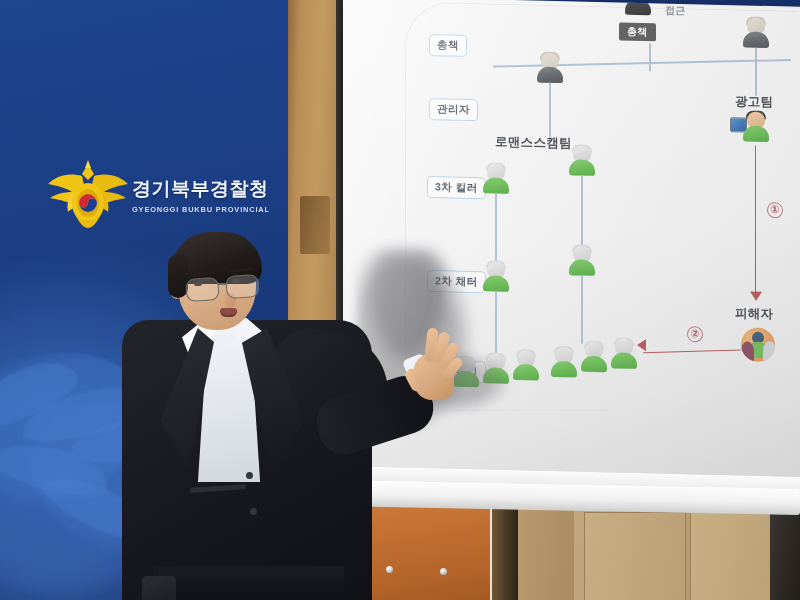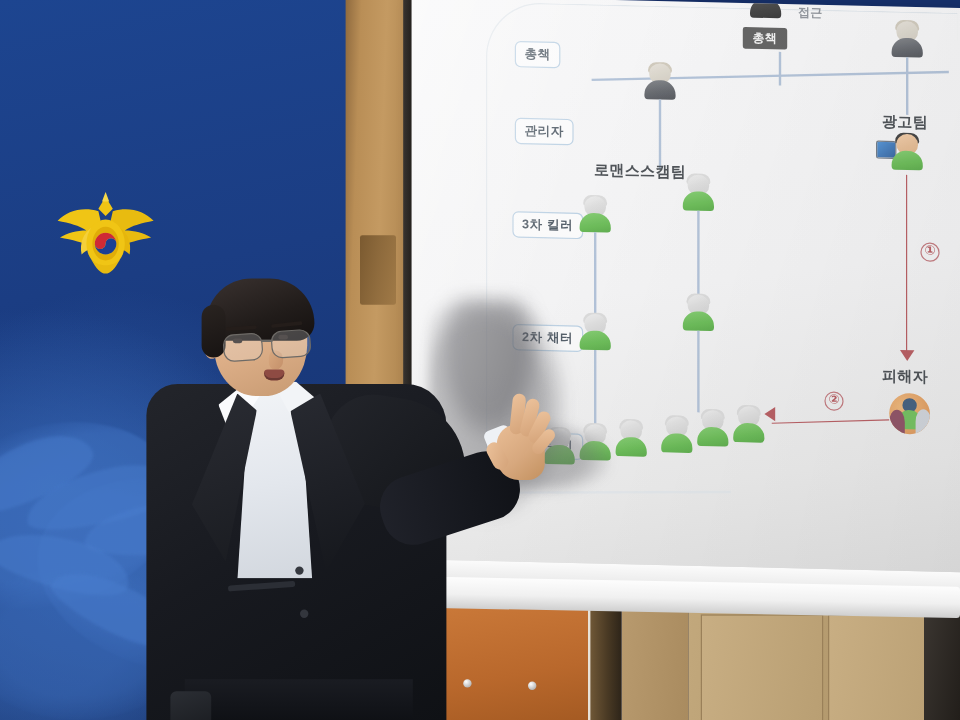--- a/index.html
+++ b/index.html
@@ -238,20 +238,24 @@
         <path d="M54 32 C60 36 64 44 62 54 C58 50 52 48 46 48 Z" fill="#e6b60c"></path>
         <ellipse cx="42" cy="45" rx="16" ry="20" fill="#f0c515"></ellipse>
         <ellipse cx="42" cy="45" rx="11" ry="14" fill="#e0ad08"></ellipse>
         <circle cx="42" cy="45" r="9" fill="#f4d23f"></circle>
         <path d="M33 45 a9 9 0 0 1 18 0 a4.5 4.5 0 0 0 -9 0 a4.5 4.5 0 0 1 -9 0" fill="#cf2a35"></path>
         <path d="M51 45 a9 9 0 0 1 -18 0 a4.5 4.5 0 0 0 9 0 a4.5 4.5 0 0 1 9 0" fill="#1b3f94"></path>
         <path d="M30 58 C34 66 38 70 42 70 C46 70 50 66 54 58 C50 62 46 63 42 63 C38 63 34 62 30 58 Z" fill="#e8bb10"></path>
       </g>
     </svg>
 
+    <div class="brandtext">
+      <div class="brand-ko">경기북부경찰청</div>
+      <div class="brand-en">GYEONGGI BUKBU PROVINCIAL</div>
+    </div>
   </div>
 
   <div class="woodwall"></div>
   <div class="door-notch"></div>
   <div class="wood-dark"></div>
 
   <div class="screen">
     <div class="screen-inner">
 
       <div class="slide">

